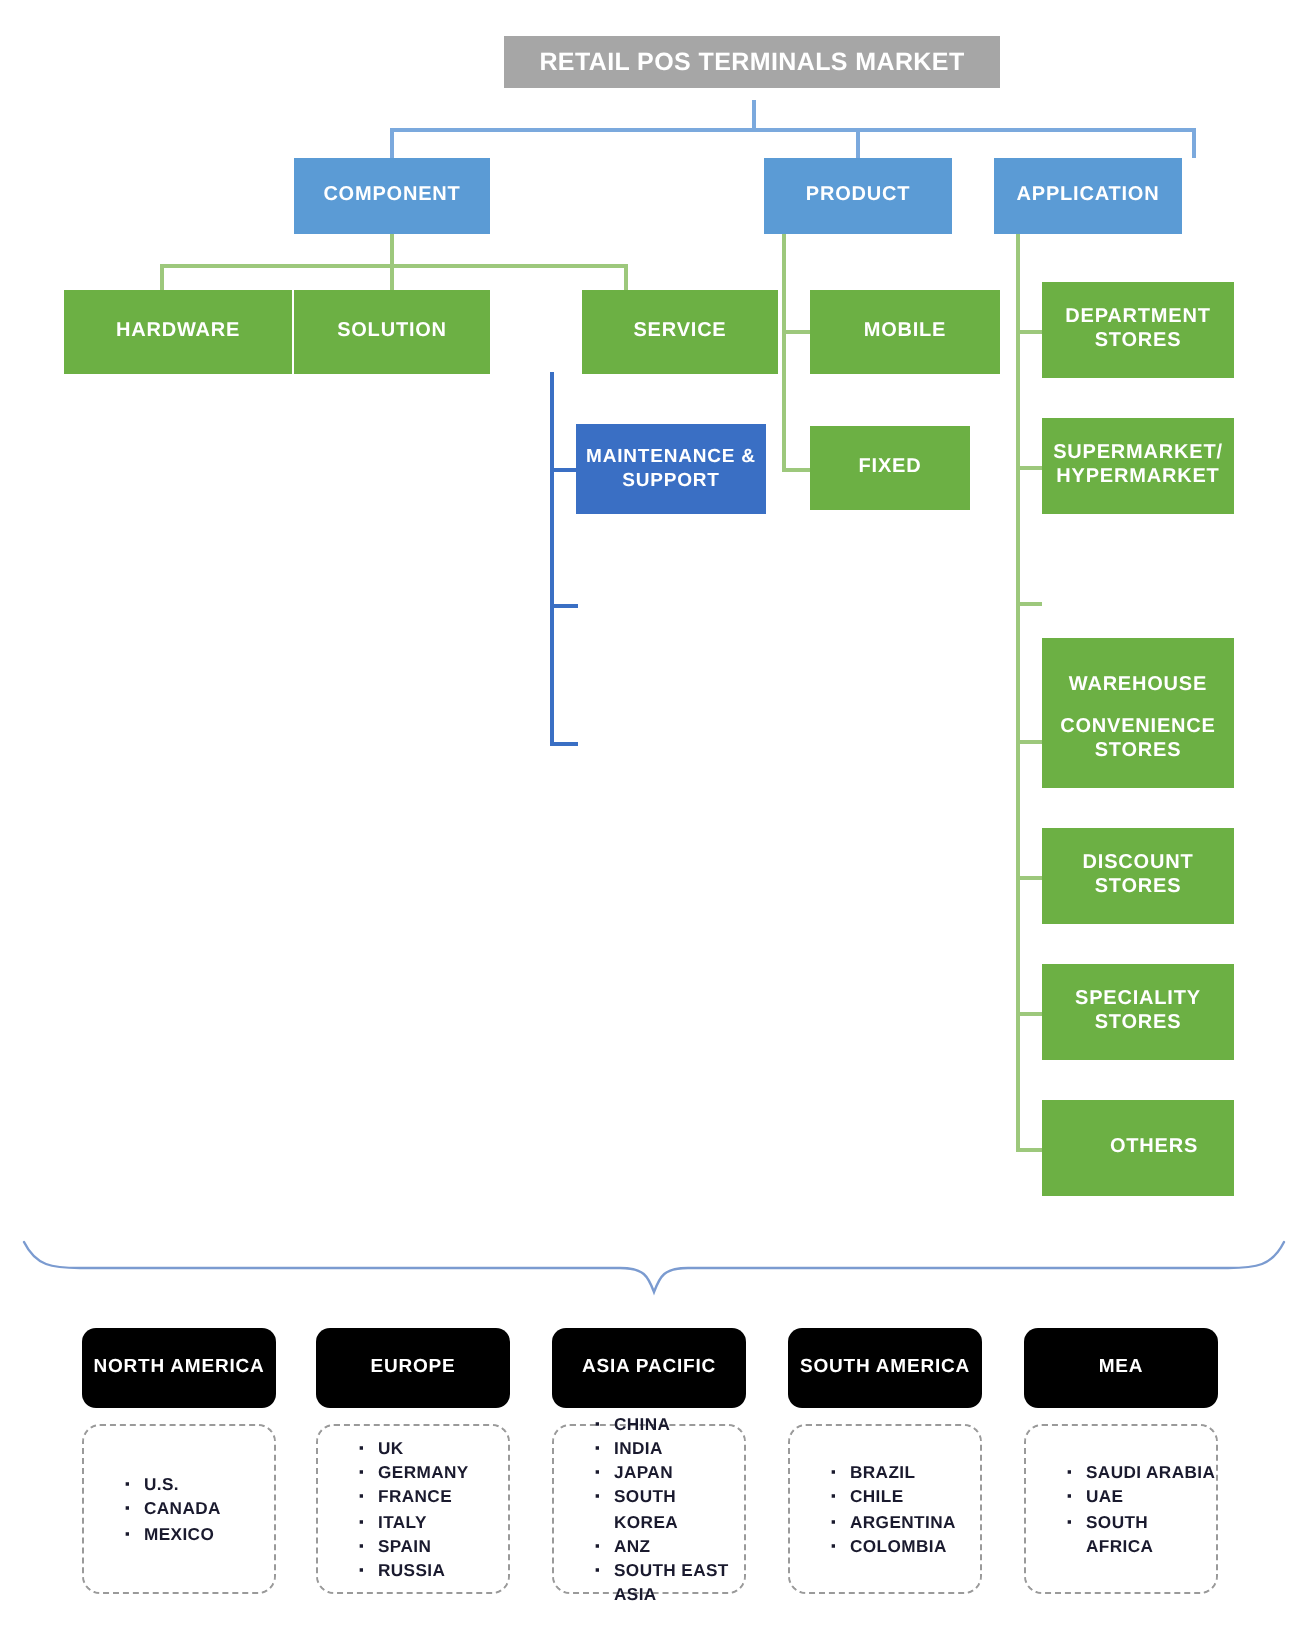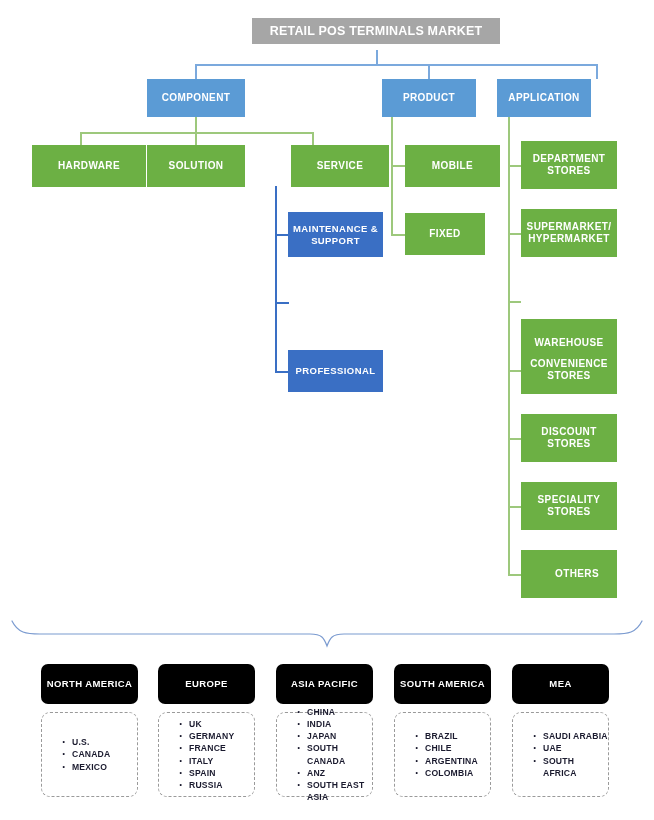--- a/index.html
+++ b/index.html
@@ -138,21 +138,20 @@
 
   <div class="box box-l2" style="left:147px; top:79px; width:98px; height:38px;">COMPONENT</div>
   <div class="box box-l2" style="left:382px; top:79px; width:94px; height:38px;">PRODUCT</div>
   <div class="box box-l2" style="left:497px; top:79px; width:94px; height:38px;">APPLICATION</div>
 
   <div class="box box-green" style="left:32px;  top:145px; width:114px; height:42px;">HARDWARE</div>
   <div class="box box-green" style="left:147px; top:145px; width:98px; height:42px;">SOLUTION</div>
   <div class="box box-green" style="left:263px; top:145px; width:98px; height:42px;margin-left:28px;">SERVICE</div>
 
   <div class="box box-dblue" style="left:288px; top:212px; width:95px; height:45px;">MAINTENANCE &amp; SUPPORT</div>
-  <div class="box box-dblue" style="left:288px; top:350px; width:95px; height:42px;">PROFESSIONAL</div>
 
   <div class="box box-green" style="left:405px; top:145px; width:95px; height:42px;">MOBILE</div>
   <div class="box box-green" style="left:405px; top:213px; width:80px; height:42px;">FIXED</div>
 
   <div class="box box-green" style="left:521px; top:141px; width:96px; height:48px;">DEPARTMENT STORES</div>
   <div class="box box-green" style="left:521px; top:209px; width:96px; height:48px;">SUPERMARKET/ HYPERMARKET</div>
   <div class="box box-green" style="left:521px; top:277px; width:96px; height:48px;margin-top:42px;">WAREHOUSE</div>
   <div class="box box-green" style="left:521px; top:346px; width:96px; height:48px;">CONVENIENCE STORES</div>
   <div class="box box-green" style="left:521px; top:414px; width:96px; height:48px;">DISCOUNT STORES</div>
   <div class="box box-green" style="left:521px; top:482px; width:96px; height:48px;">SPECIALITY STORES</div>
@@ -183,21 +182,21 @@
         <li>ITALY</li>
         <li>SPAIN</li>
         <li>RUSSIA</li>
       </ul>
   </div>
   <div class="list-box" style="left:276px; top:712px; width:97px; height:85px;">
     <ul>
         <li>CHINA</li>
         <li>INDIA</li>
         <li>JAPAN</li>
-        <li>SOUTH CANADA</li>
+        <li>SOUTH KOREA</li>
         <li>ANZ</li>
         <li>SOUTH EAST ASIA</li>
       </ul>
   </div>
   <div class="list-box" style="left:394px; top:712px; width:97px; height:85px;">
     <ul>
         <li>BRAZIL</li>
         <li>CHILE</li>
         <li>ARGENTINA</li>
         <li>COLOMBIA</li>

